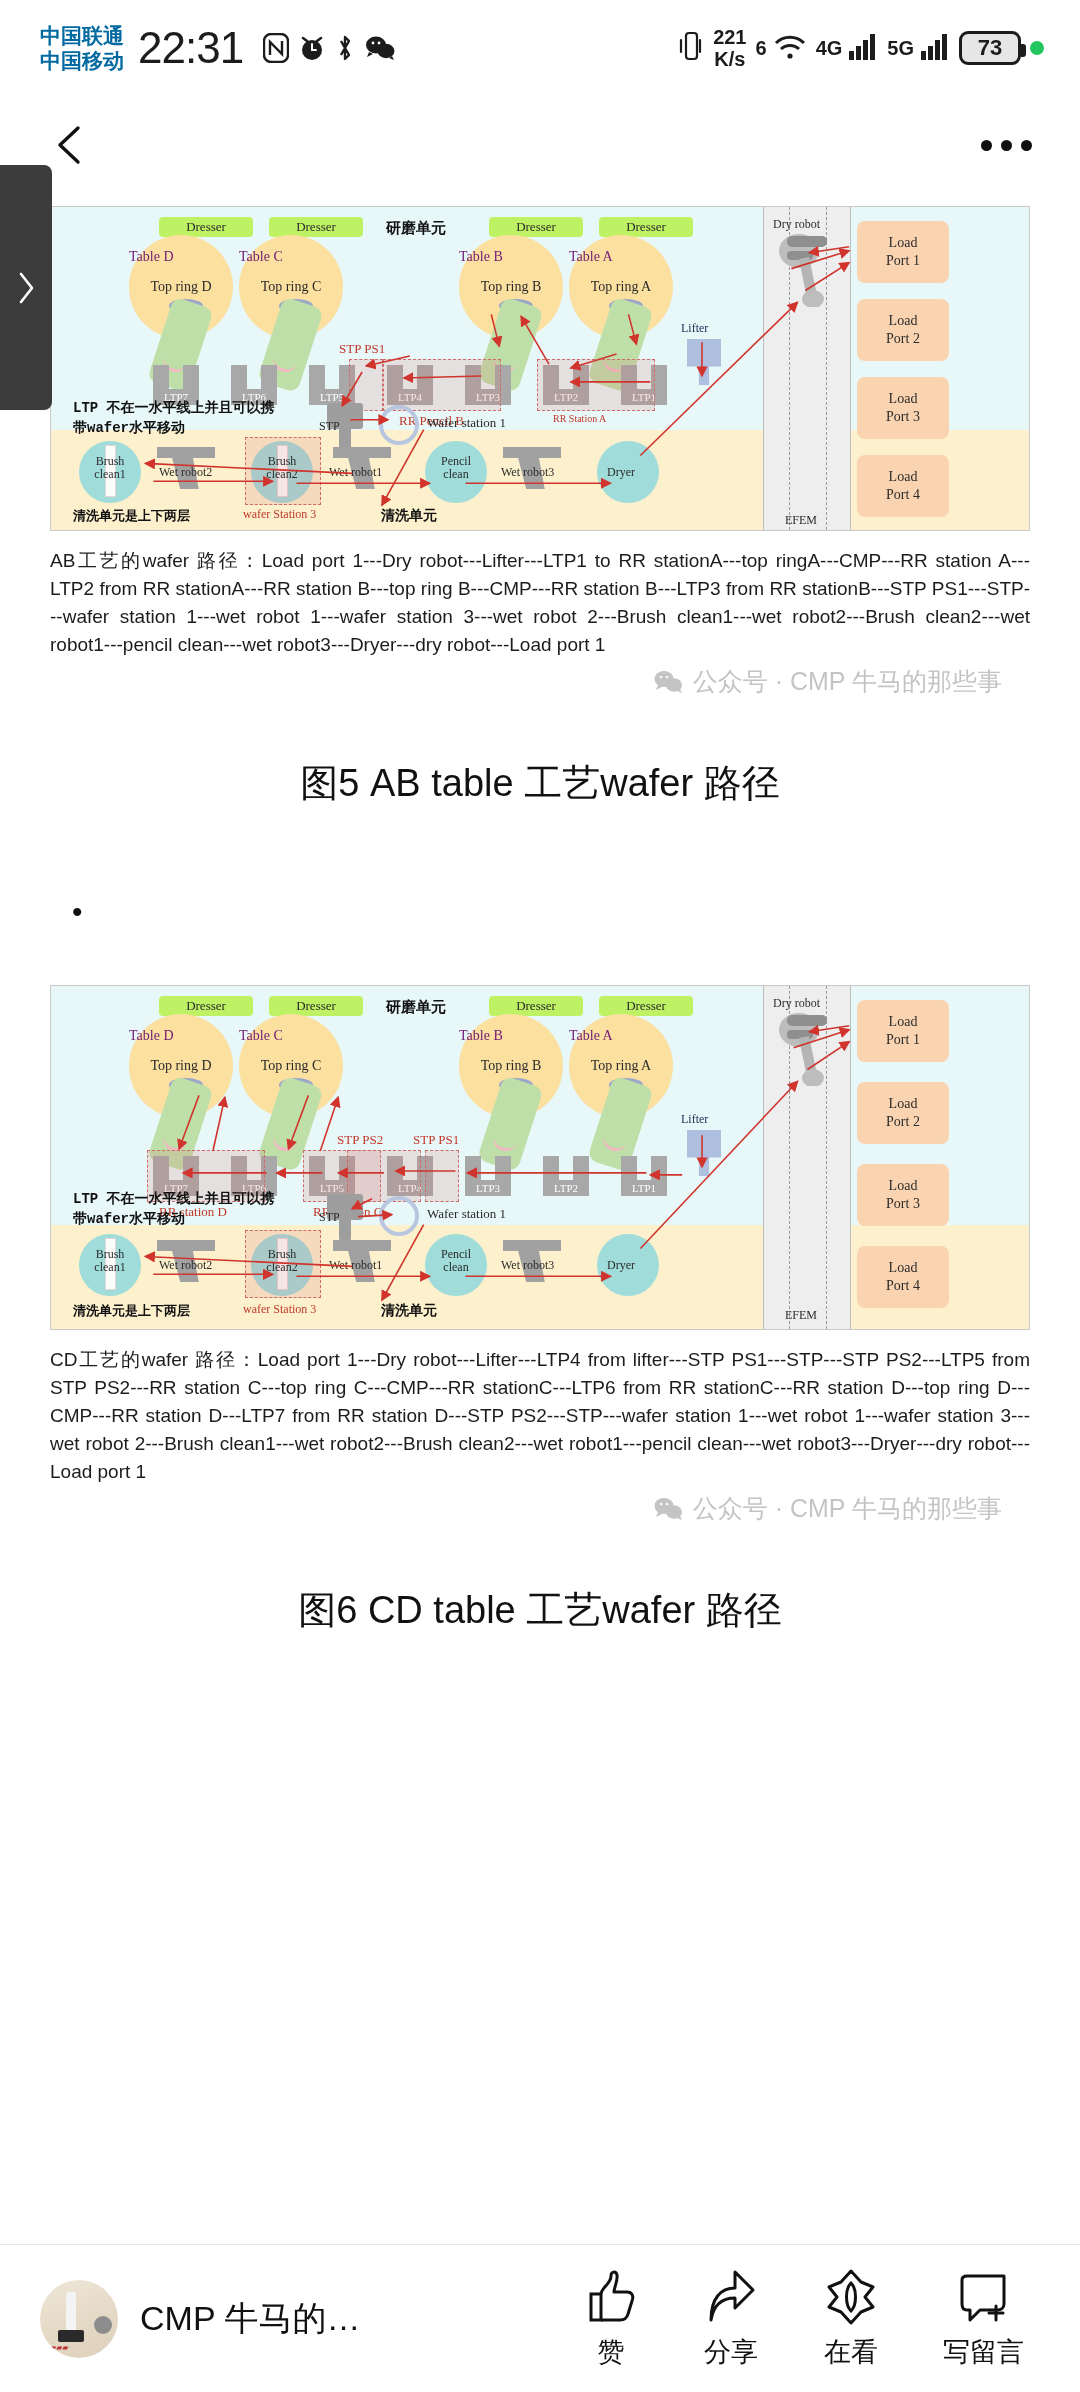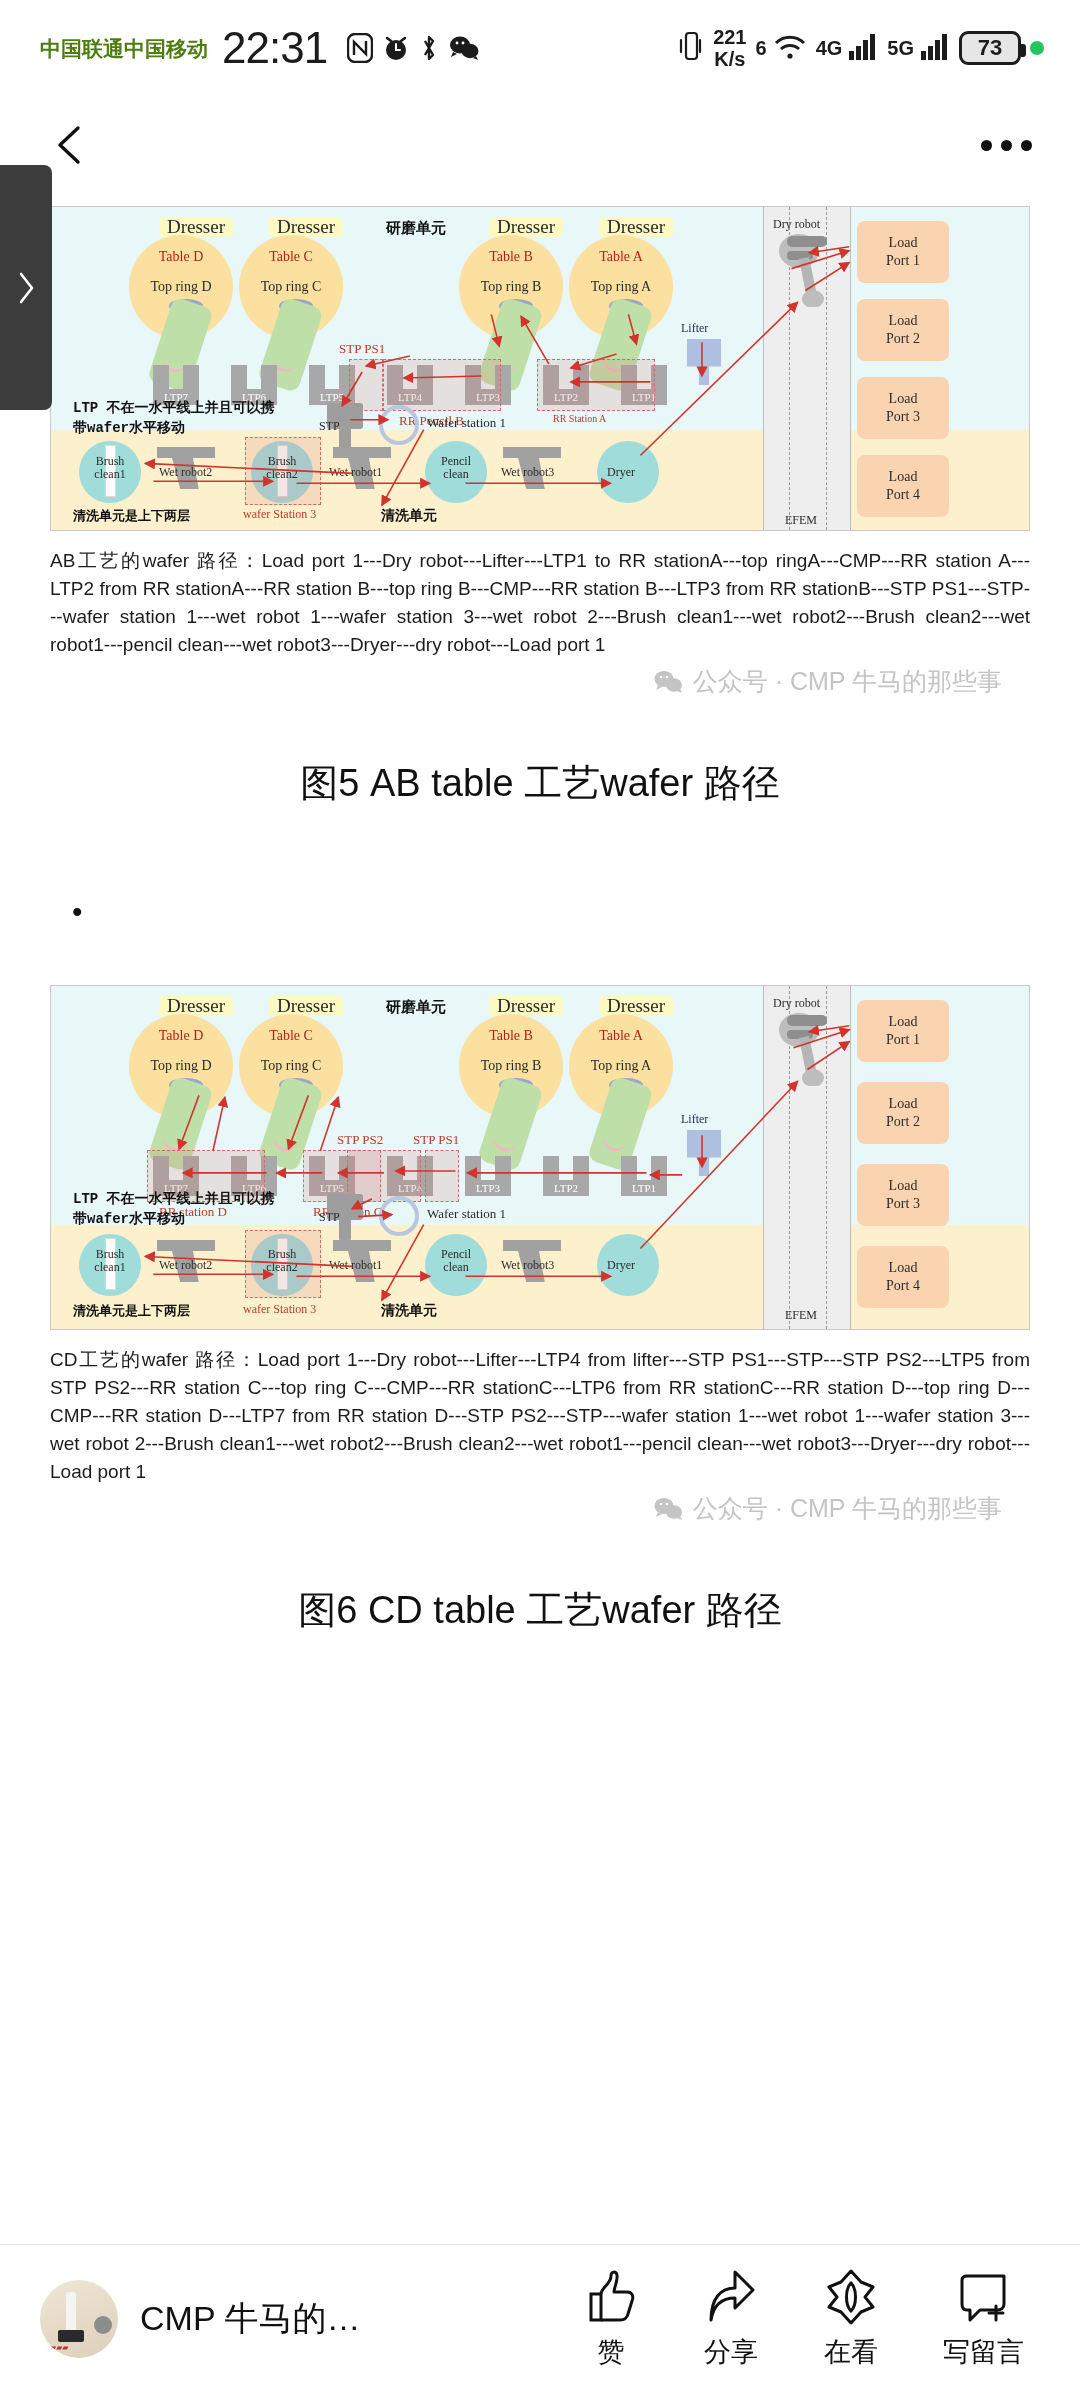--- a/index.html
+++ b/index.html
@@ -13,22 +13,22 @@
 
   
   .statusbar {
     height: 96px; width: 100%;
     display: flex; align-items: center;
     padding: 0 40px;
     position: relative;
   }
   .sb-left { display: flex; align-items: center; gap: 10px; }
   .carriers {
-    display: flex; flex-direction: row;
-    font-size: 21px; line-height: 25px; color: #4d7c0f; font-weight: 600;
+    display: flex; flex-direction: column;
+    font-size: 21px; line-height: 25px; color: #0369a1; font-weight: 600;
   }
   .sb-time { font-size: 44px; font-weight: 500; color: #1c1c1c; letter-spacing: -1px; margin-left: 4px;}
   .sb-icons { display: flex; align-items: center; gap: 9px; margin-left: 10px; }
   .sb-icons svg { display: block; }
   .sb-right {
     position: absolute; right: 36px; top: 50%; transform: translateY(-50%);
     display: flex; align-items: center; gap: 9px;
   }
   .netspeed {
     display: flex; flex-direction: column; align-items: center;
@@ -94,36 +94,36 @@
   .efem-zone {
     position: absolute; top: 0; bottom: 0;
     background: #eeeeee; border-left:1px solid #bdbdbd; border-right:1px solid #bdbdbd;
   }
   .efem-dash { position:absolute; top:0; bottom:0; width:0; border-left:1px dashed #9a9a9a; }
 
   .lbl { position: absolute; white-space: nowrap; font-family: "Liberation Serif", serif; }
   .lbl-cn { font-family: Liberation Mono, monospace; font-weight: 700; }
 
   .dresser {
-    position: absolute; background: #fef9c3; border-radius: 4px;
-    font-family: "Liberation Serif", serif; font-size: 19px; color: #2b2b2b;
+    position: absolute; background: #bef264; border-radius: 4px;
+    font-family: "Liberation Serif", serif; font-size: 13px; color: #2b2b2b;
     display:flex; align-items:center; justify-content:center;
-    height: 20px; width: 74px;
+    height: 20px; width: 94px;
   }
   .dresser::before{
     content:""; position:absolute; right:-12px; top:-1px; width:24px;height:22px;
     background:#b9b9c4; border-radius:50%; z-index:-1;
   }
   .table-circle {
     position: absolute; border-radius: 50%; background: #fbe0a0;
     width: 104px; height: 104px;
   }
   .tbl-name {
-    position: absolute; width:100%; text-align:center; top: 14px;
-    font-family:"Liberation Serif", serif; font-size: 14px; color:#b91c1c;
+    position: absolute; width:100%; text-align:left; top: 14px;
+    font-family:"Liberation Serif", serif; font-size: 14px; color:#701a75;
   }
   .tbl-ring {
     position: absolute; width:100%; text-align:center; top: 44px;
     font-family:"Liberation Serif", serif; font-size: 14px; color:#2b2b2b;
   }
   .arm {
     position: absolute; width: 42px; height: 88px;
     background: #bfdfa8; border-radius: 10px;
     transform: rotate(18deg); transform-origin: top center;
   }

